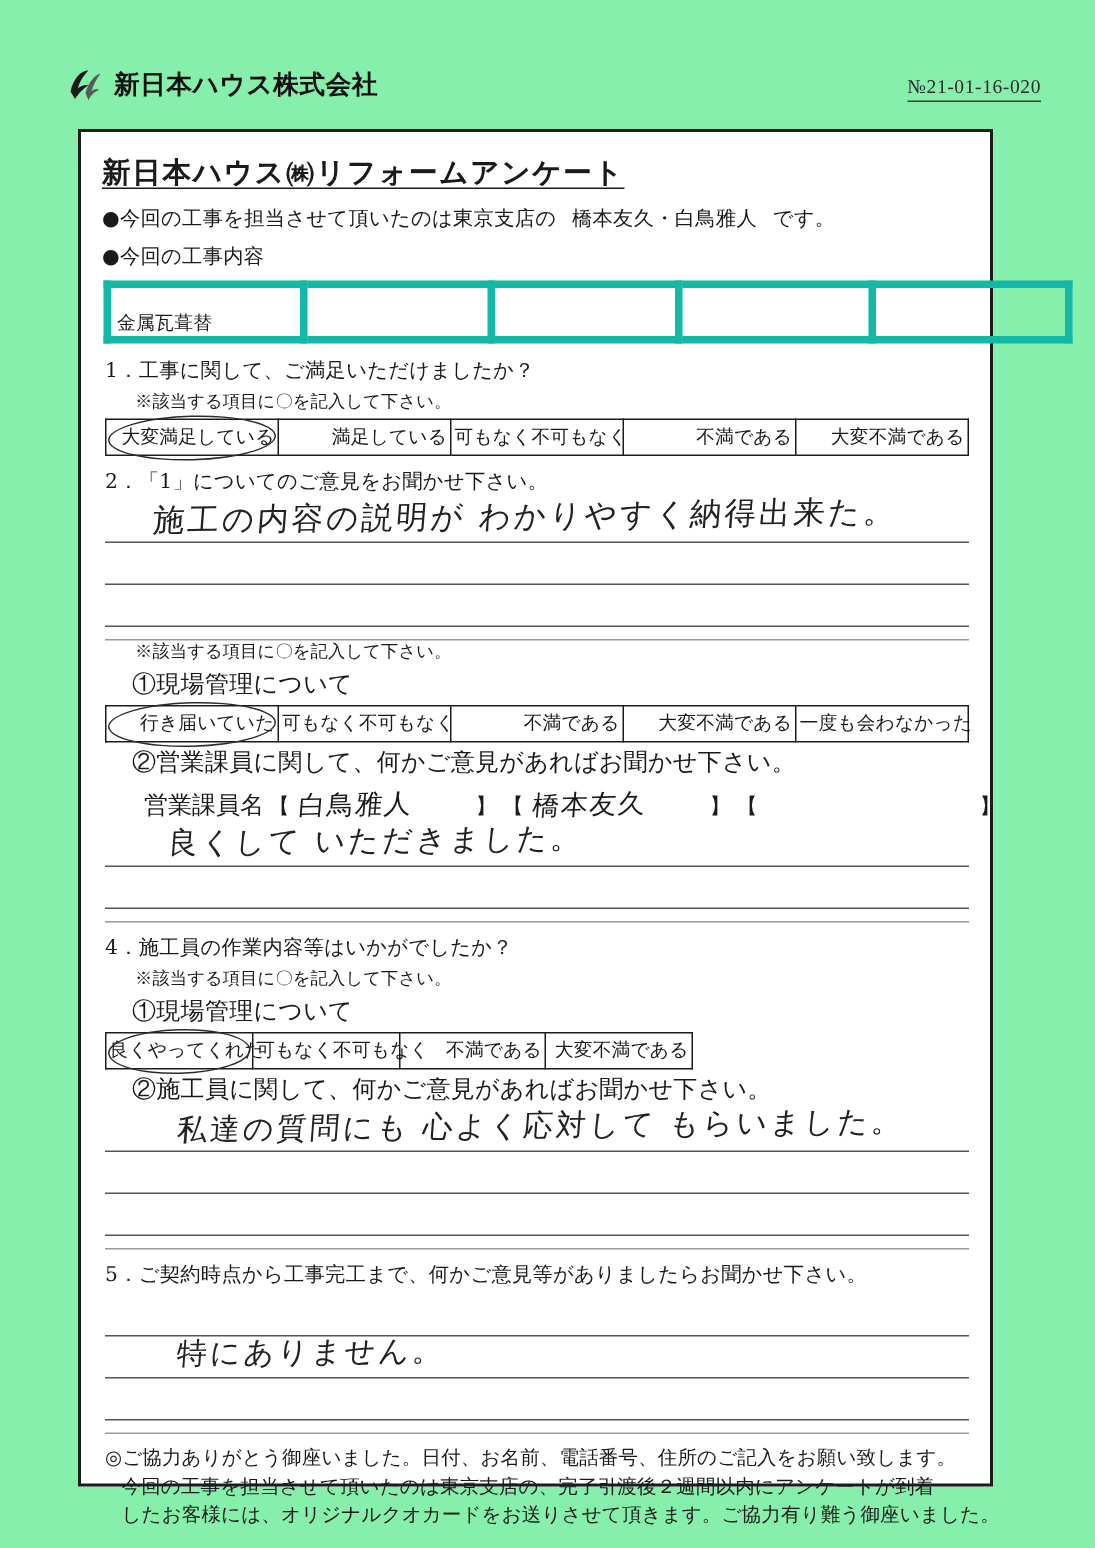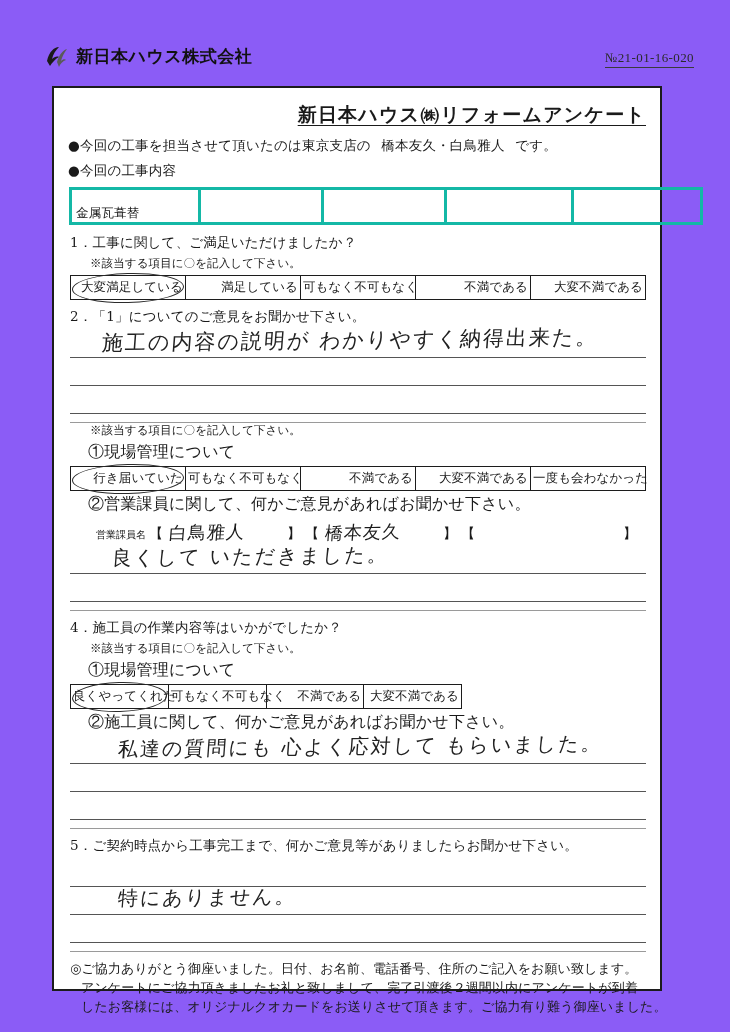--- a/index.html
+++ b/index.html
@@ -13,21 +13,21 @@
     position: relative;
     font-family: "Liberation Serif", "DejaVu Serif", serif;
     color: #1a1a1a;
     overflow: hidden;
   }
 
   
   .scan {
     position: absolute;
     inset: 0;
-    background: #8b5cf6;
+    background: #86efac;
   }
 
   
   .doc-header {
     position: absolute;
     left: 0; top: 44px;
     width: 730px;
     height: 40px;
   }
   .logo-wrap {
@@ -74,21 +74,21 @@
     background: #ffffff;
   }
   .frame-inner {
     position: absolute;
     inset: 0;
     padding: 8px 14px 0 14px;
     box-sizing: border-box;
   }
 
   .form-title {
-    text-align: right;
+    text-align: left;
     font-size: 19px;
     font-weight: bold;
     letter-spacing: 1.2px;
     margin: 6px 0 9px 0;
     text-decoration: underline;
     text-underline-offset: 4px;
     font-family: "DejaVu Serif", serif;
   }
 
   .bullet-line {
@@ -101,21 +101,21 @@
   .staff-inline { margin: 0 6px; }
 
   
   .work-table {
     border-collapse: collapse;
     width: 576px;
     margin: 2px 0 9px 1px;
     table-layout: fixed;
   }
   .work-table td {
-    border: 3px solid #14b8a6;
+    border: 5px solid #14b8a6;
     height: 32px;
     font-size: 12.5px;
     padding: 0 4px;
     vertical-align: bottom;
     font-family: "DejaVu Serif", serif;
     letter-spacing: 0.2px;
   }
   .work-table td.c0 { width: 118px; }
   .work-table td.c1 { width: 112px; }
   .work-table td.c2 { width: 112px; }
@@ -205,21 +205,21 @@
 
   
   .staff-row {
     font-size: 12px;
     margin: 5px 0 2px 28px;
     display: flex;
     align-items: baseline;
     font-family: "DejaVu Serif", serif;
     white-space: nowrap;
   }
-  .staff-label { font-size: 10px; margin-right: 3px; }
+  .staff-label { font-size: 16px; margin-right: 3px; }
   .bracket-field {
     display: inline-flex;
     align-items: baseline;
     margin-right: 4px;
   }
   .brk { font-size: 14px; }
   .staff-name {
     display: inline-block;
     min-width: 118px;
     text-align: left;
@@ -393,19 +393,19 @@
         <div class="write-line">
           <span class="hand h5">特にありません。</span>
         </div>
         <div class="write-line"></div>
       </div>
 
       <div class="sep"></div>
 
       <div class="footer-note">
         <div>◎ご協力ありがとう御座いました。日付、お名前、電話番号、住所のご記入をお願い致します。</div>
-        <div class="indent">アンケートにご協力頂きましたお礼と致しまして、完了引渡後２週間以内にアンケートが到着</div>
+        <div class="indent">今回の工事を担当させて頂いたのは東京支店の、完了引渡後２週間以内にアンケートが到着</div>
         <div class="indent">したお客様には、オリジナルクオカードをお送りさせて頂きます。ご協力有り難う御座いました。</div>
       </div>
 
     </div>
   </div>
 </div>
 
 </body></html>

